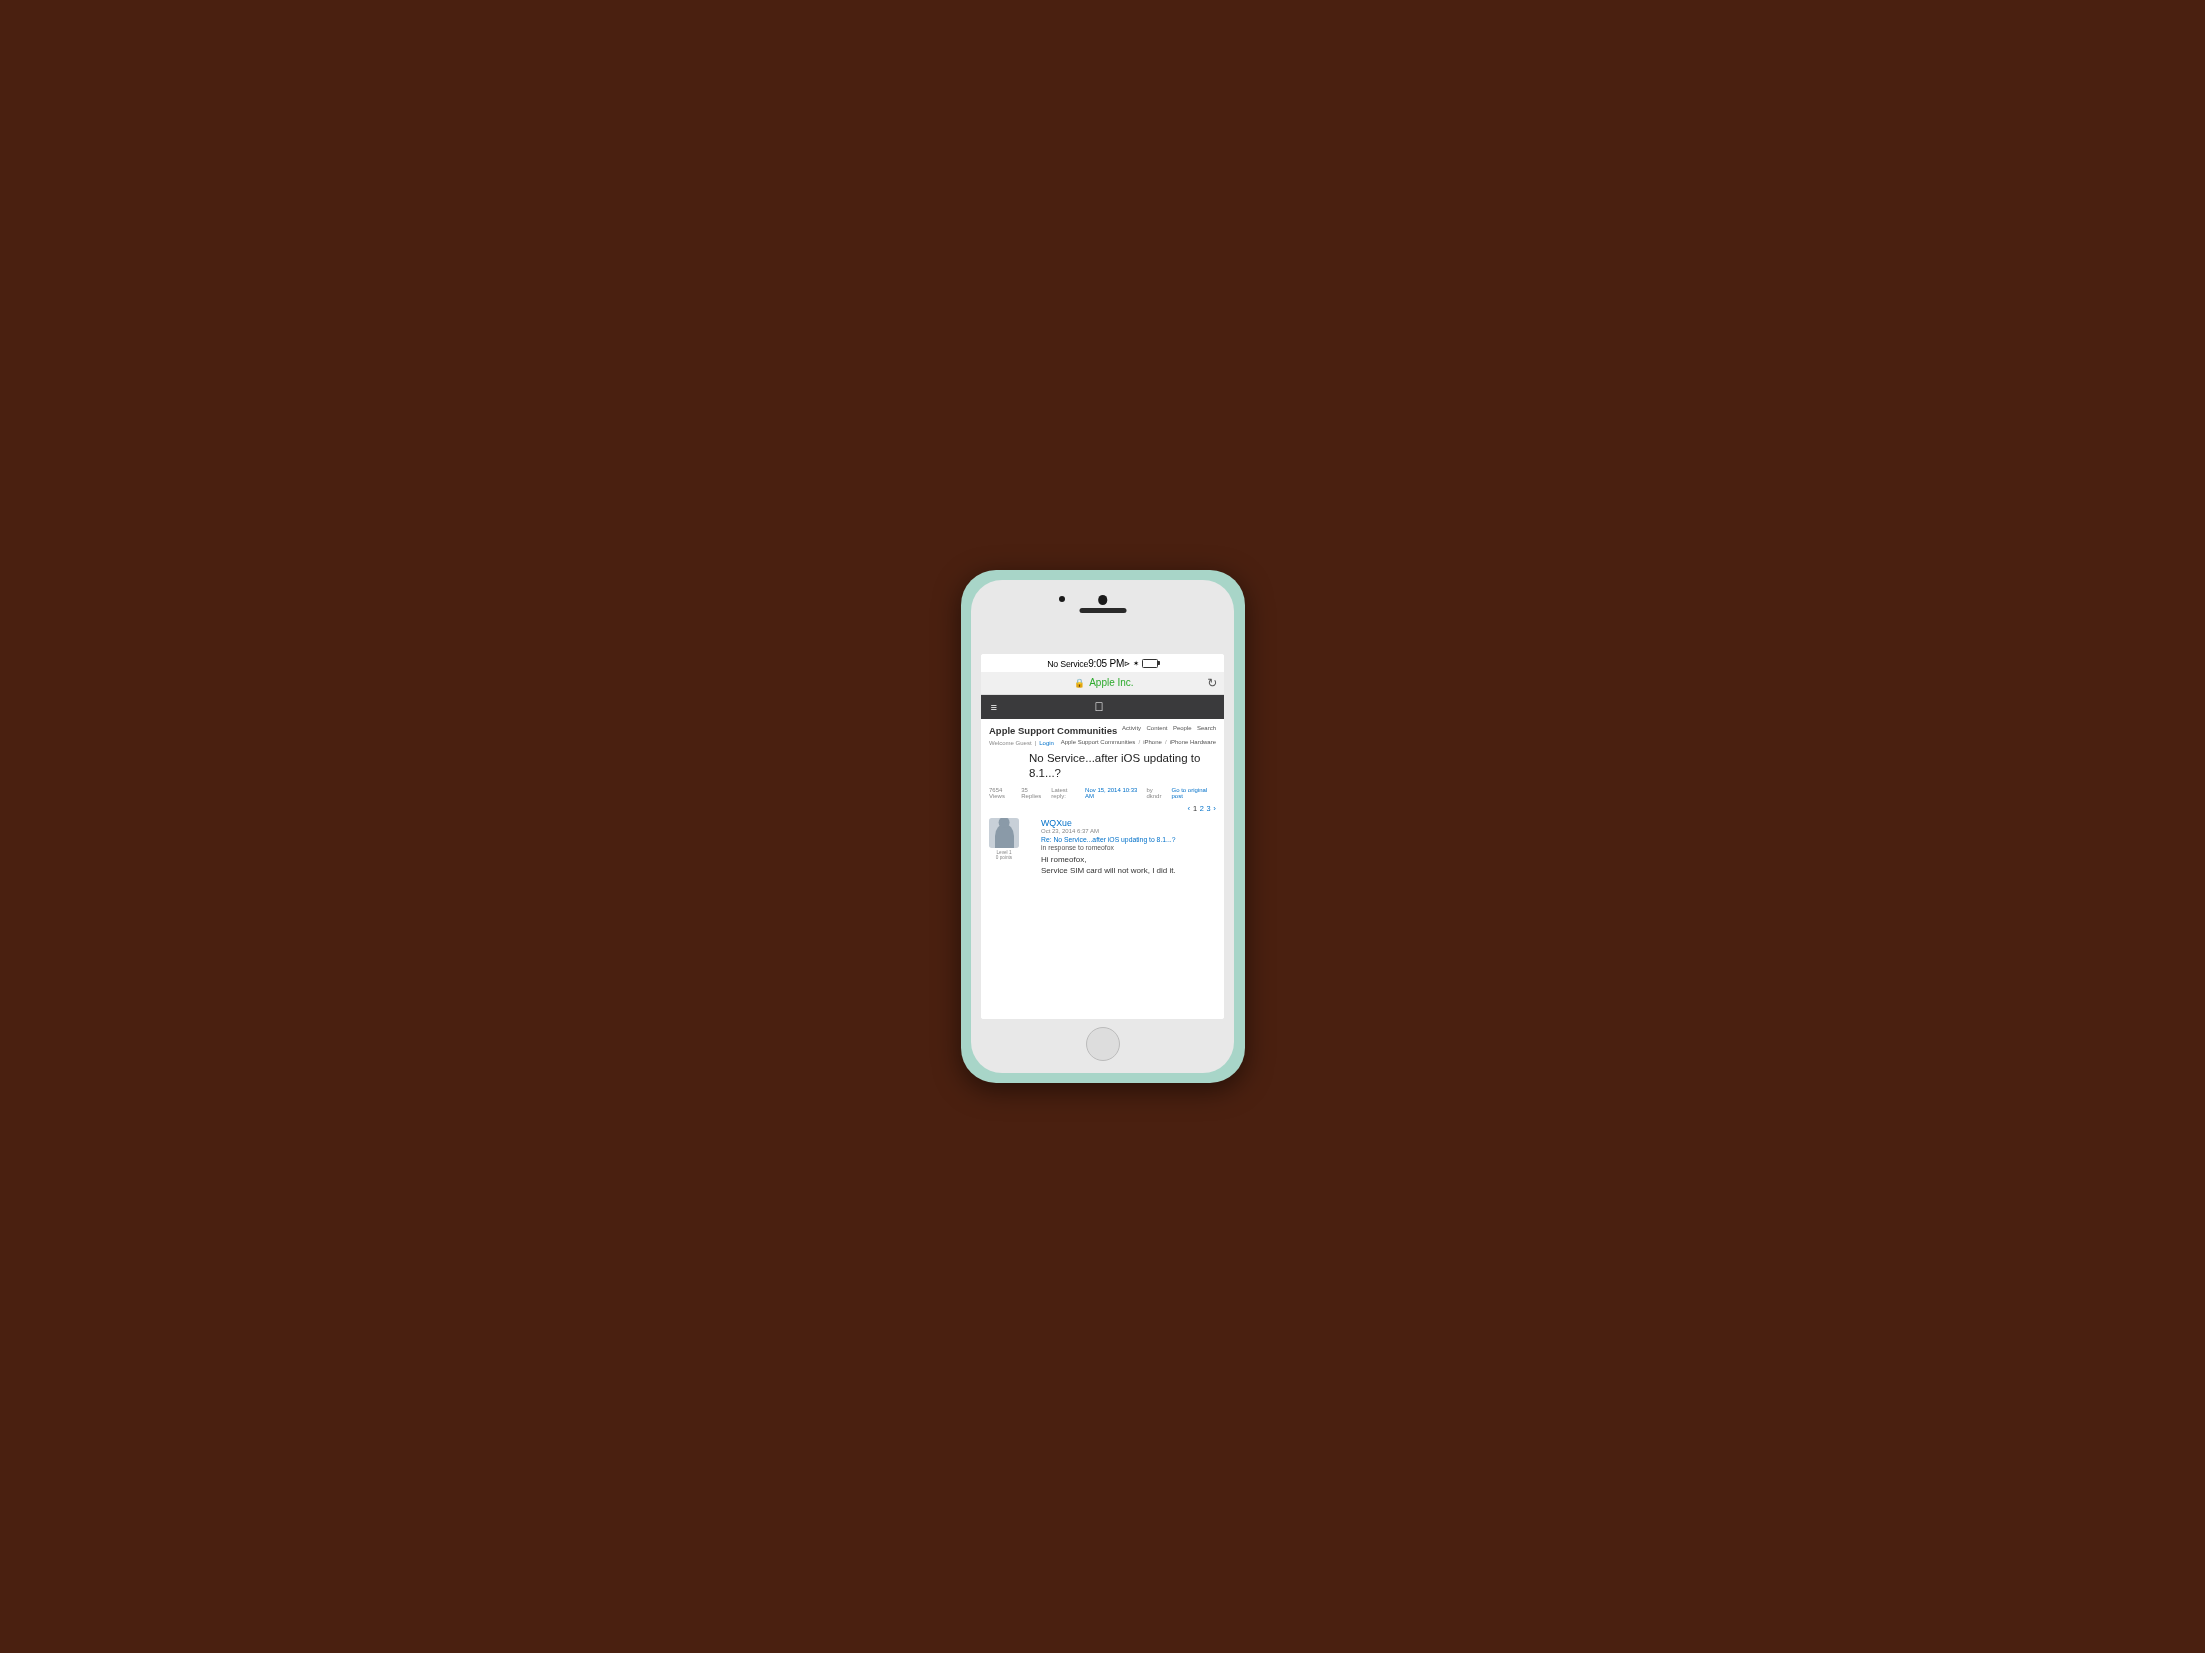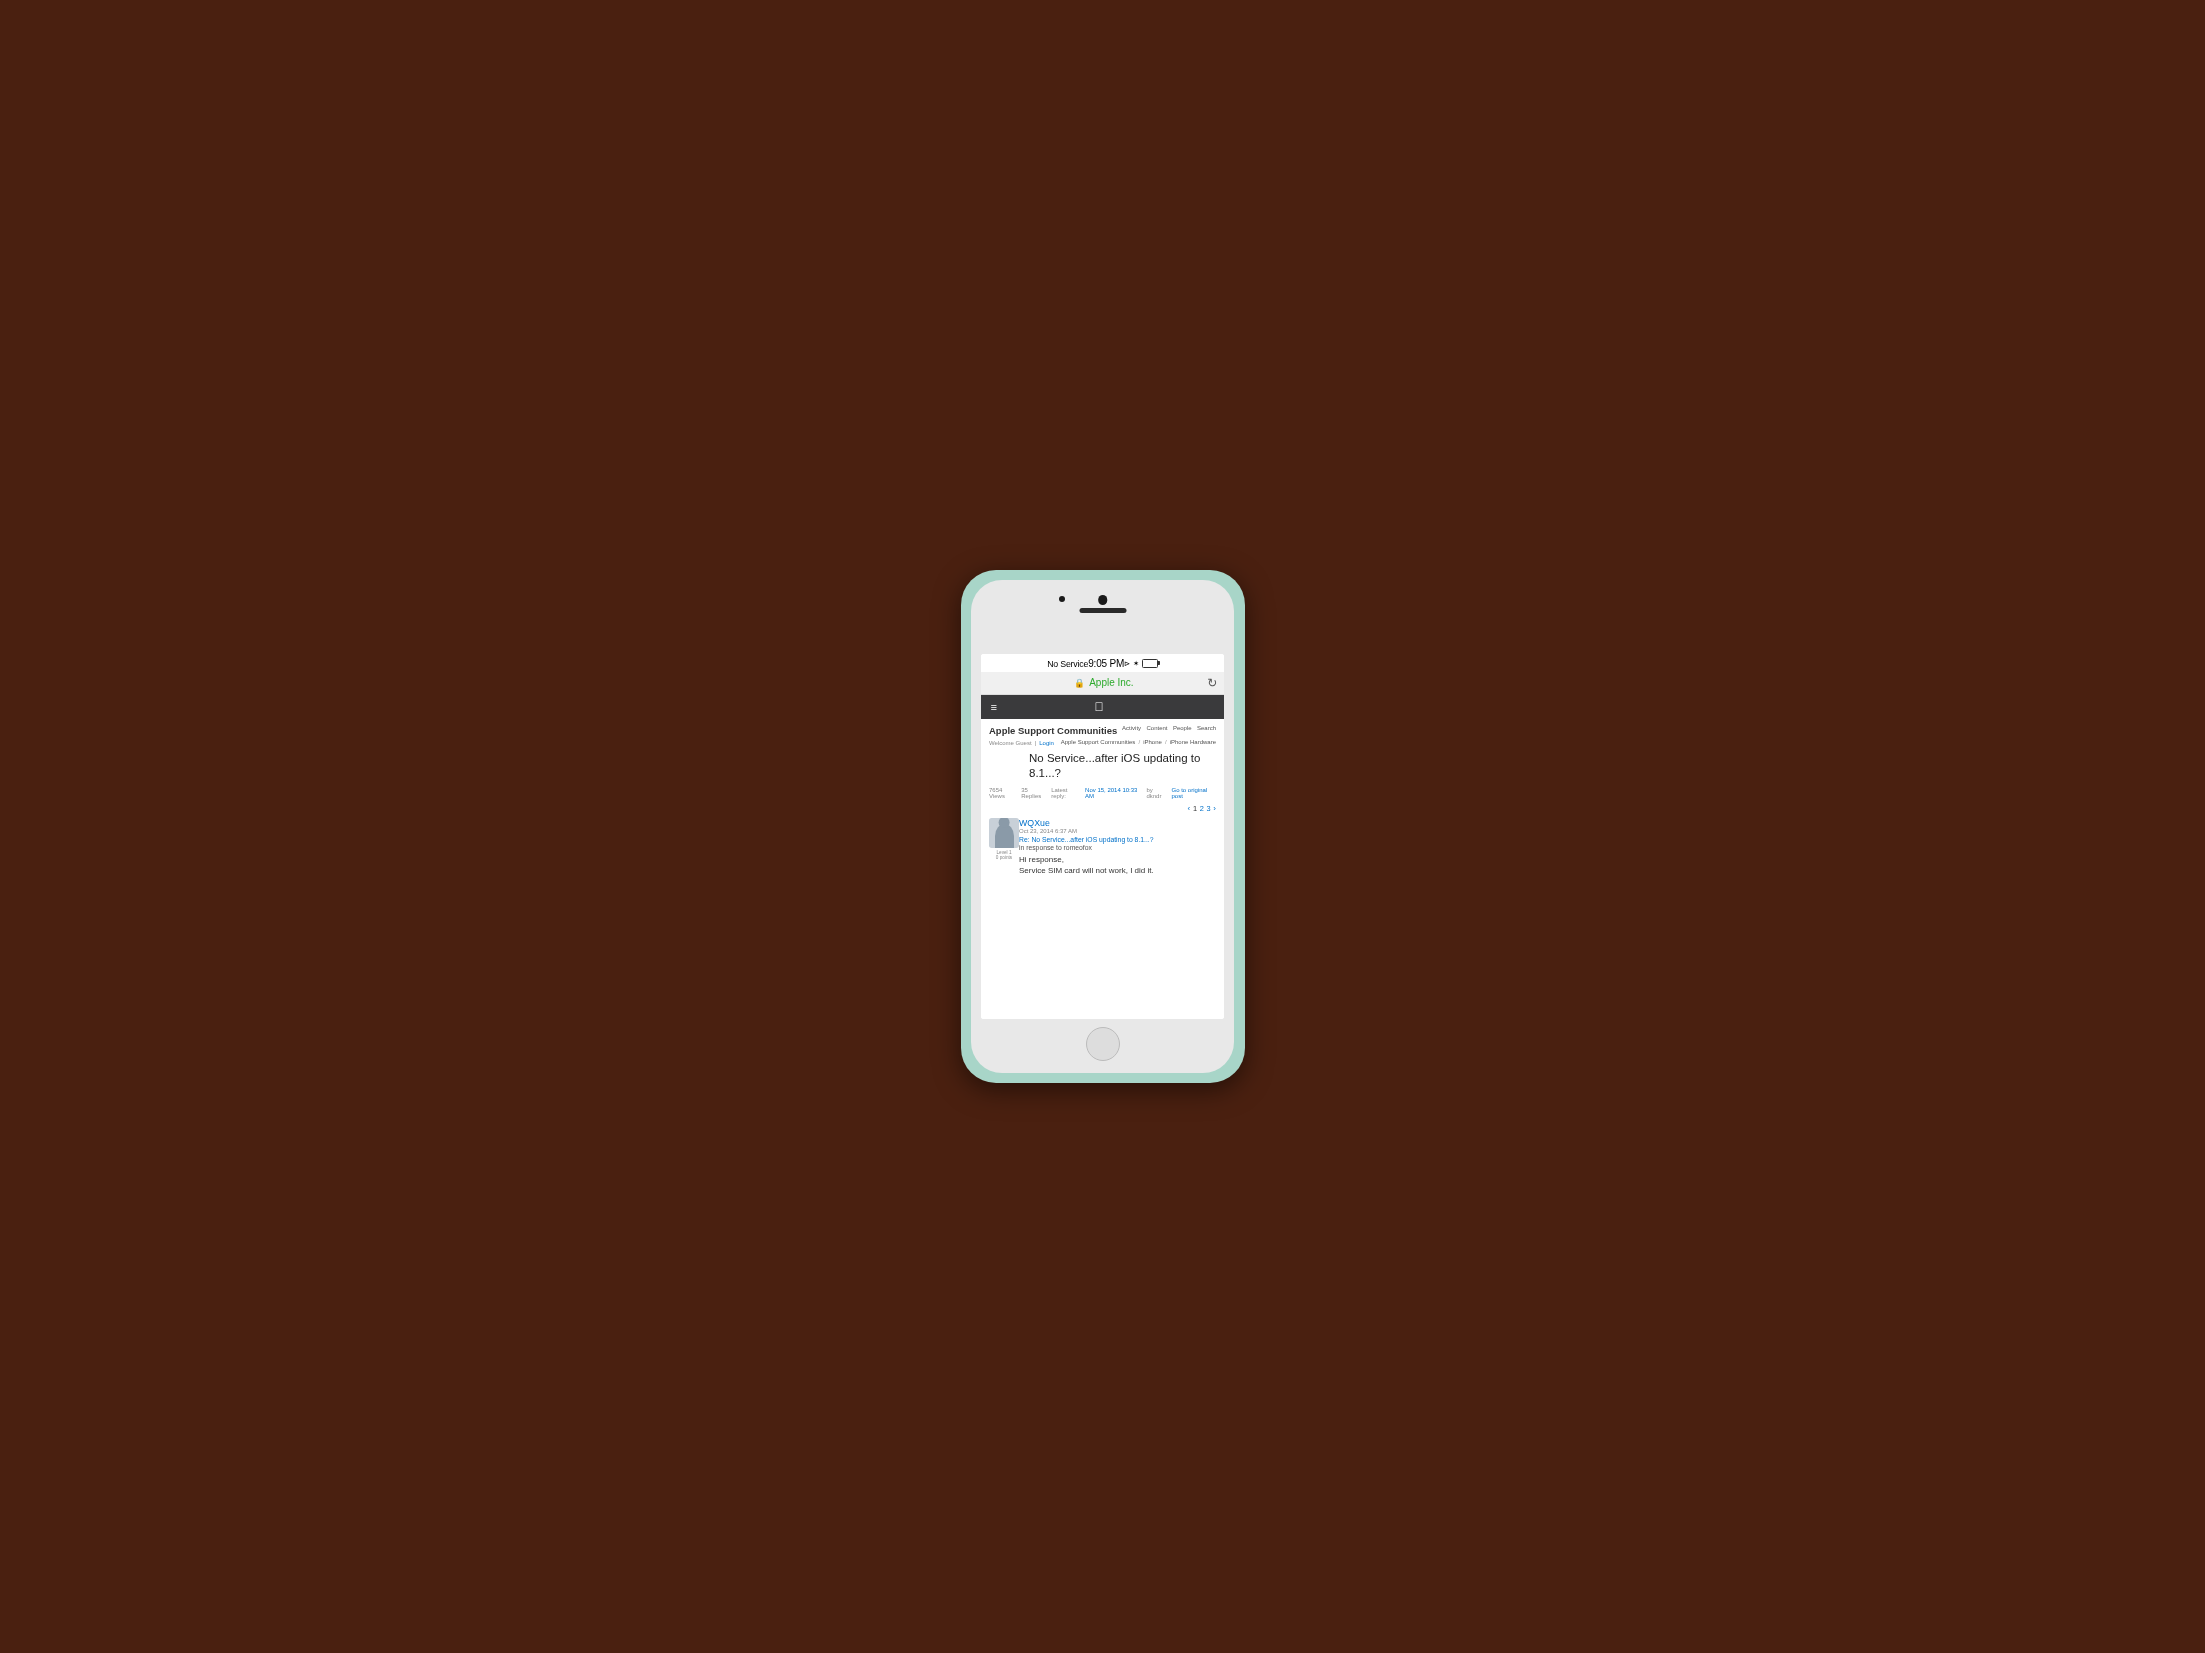--- a/index.html
+++ b/index.html
@@ -324,21 +324,21 @@
       font-size: 7.4px;
     }
 
     .page-num.current {
       color: #333;
     }
 
     
     .comment {
       display: flex;
-      gap: 0;
+      gap: 22px;
       margin-top: 2.7px;
     }
 
     .avatar-container {
       flex-shrink: 0;
     }
 
     .avatar {
       width: 30px;
       height: 30px;
@@ -524,21 +524,21 @@
                 <div>Level 1</div>
                 <div>0 points</div>
               </div>
             </div>
 
             <div class="comment-body">
               <div class="commenter-name">WQXue</div>
               <div class="comment-date">Oct 23, 2014 6:37 AM</div>
               <div class="comment-re">Re: No Service...after iOS updating to 8.1...?</div>
               <div class="comment-subtext">in response to romeofox</div>
-              <div class="comment-text">Hi response,</div>
+              <div class="comment-text">Hi romeofox,</div>
               <div class="comment-cutoff">Service SIM card will not work, I did it.</div>
             </div>
           </div>
 
         </div>
       </div>
 
       <div class="home-button-area"></div>
 
     </div>

